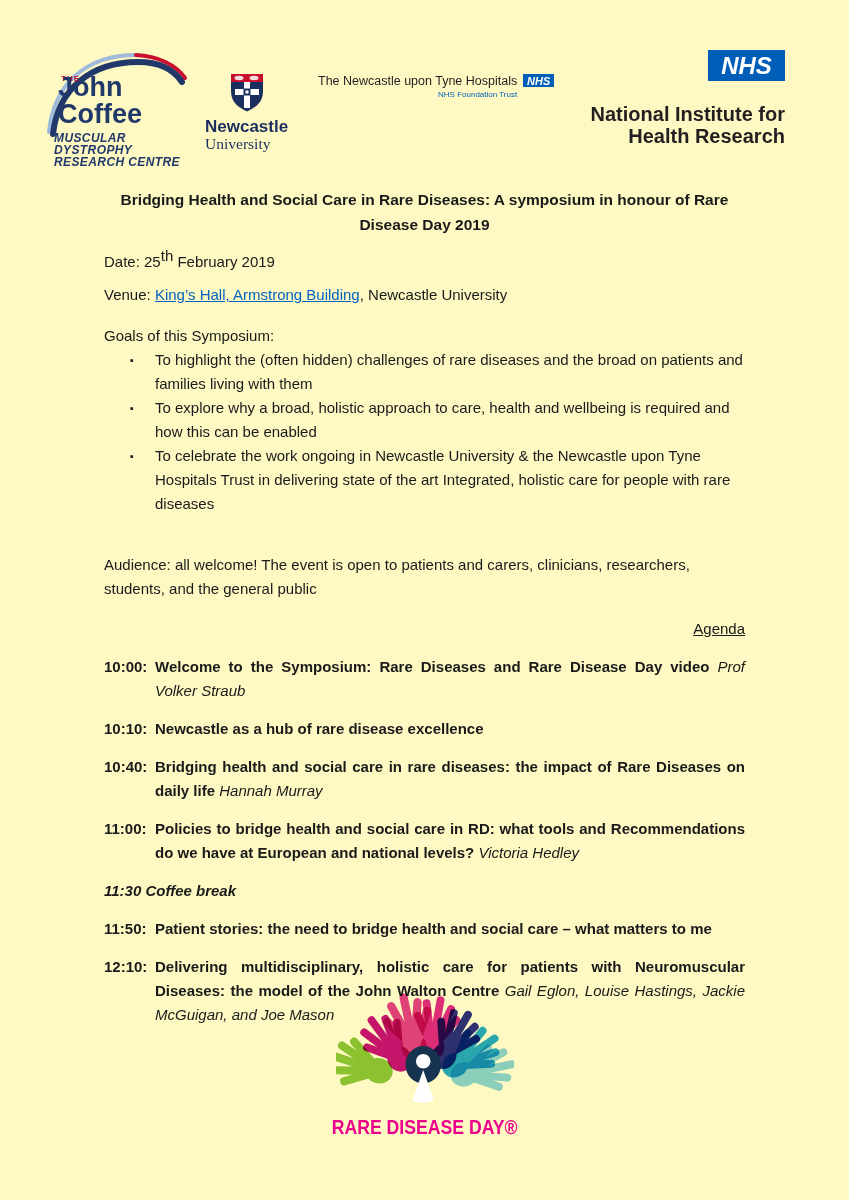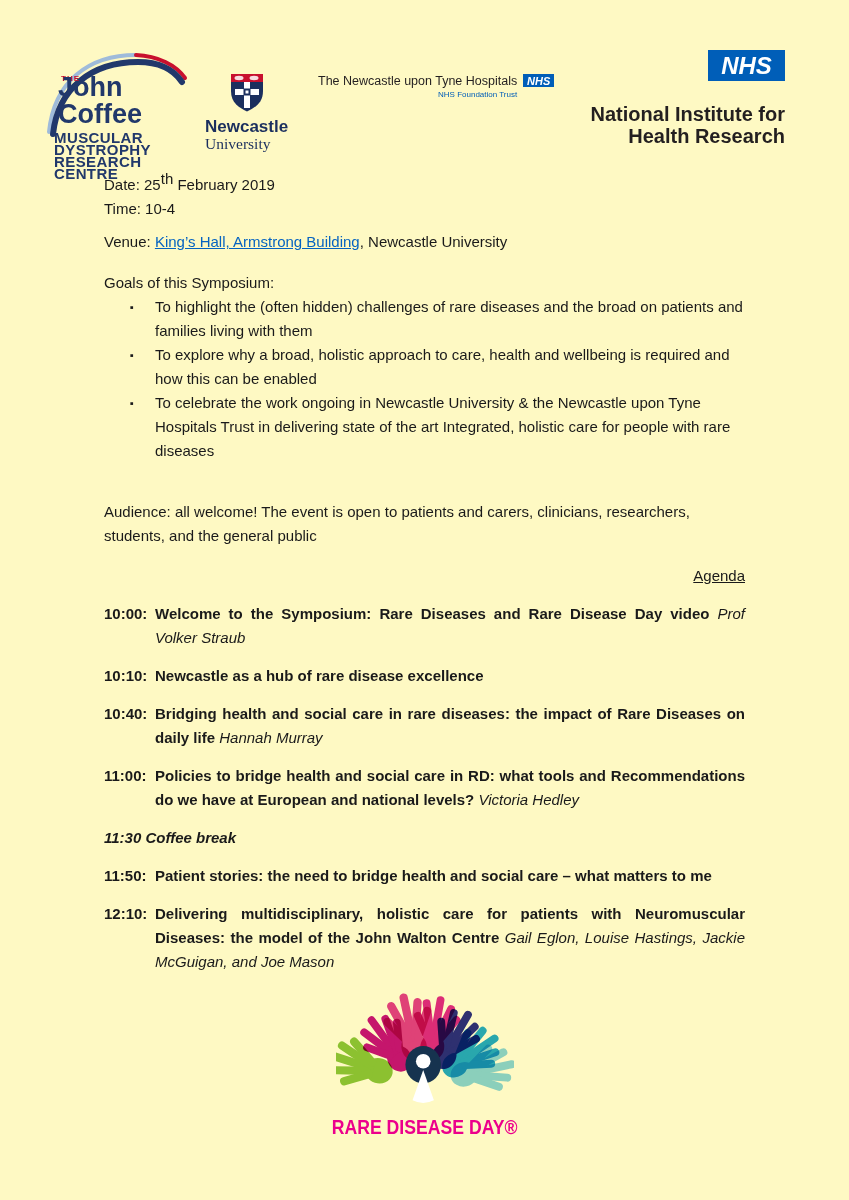--- a/index.html
+++ b/index.html
@@ -12,22 +12,22 @@
 
   
   .header { position:absolute; top:0; left:0; width:100%; height:160px; }
 
   .jw-logo { position:absolute; left:42px; top:46px; width:150px; height:100px; }
   .jw-swoosh { position:absolute; left:0; top:0; overflow:visible; }
   .jw-the { position:absolute; left:19px; top:21px; font-size:8px; font-weight:bold;
             letter-spacing:1px; color:var(--jw-red,#C8102E); }
   .jw-name { position:absolute; left:16px; top:28px; font-size:27px; line-height:27px;
              font-weight:bold; color:var(--jw-blue,#21386B); }
-  .jw-sub { position:absolute; left:12px; top:86px; font-size:15px; line-height:12px;
-            font-weight:bold; letter-spacing:.4px; color:var(--jw-blue,#21386B); }
+  .jw-sub { position:absolute; left:12px; top:86px; font-size:12px; line-height:12px;
+            font-weight:bold; letter-spacing:.4px; color:var(--jw-blue,#21386B);font-style:italic; }
 
   .ncl-logo { position:absolute; left:205px; top:72px; display:flex; align-items:center; gap:6px;flex-direction:column; }
   .ncl-text { color:var(--ncl-blue,#1B2F5E); }
   .ncl-text .n1 { font-size:17px; font-weight:bold; line-height:18px; }
   .ncl-text .n2 { font-family:"Liberation Serif", serif; font-size:15.5px; line-height:16px; }
 
   .nuth-logo { position:absolute; left:318px; top:74px; display:flex; align-items:flex-start; gap:6px; }
   .nuth-title { font-size:12.5px; line-height:15px; color:#231f20; }
   .nuth-sub { font-size:8px; line-height:11px; color:var(--nhs-blue,#005EB8); text-align:right; }
   .nhs-box { background:var(--nhs-blue,#005EB8); color:#fff; font-style:italic; font-weight:bold;
@@ -126,23 +126,23 @@
       <div class="nhs-box big">NHS</div>
       <div class="nihr-text">
         <div>National Institute for</div>
         <div>Health Research</div>
       </div>
     </div>
   </div>
 
   <div class="content">
 
+    <div class="doc-title">Bridging Health and Social Care in Rare Diseases: A symposium in honour of Rare Disease Day 2019</div>
 
     <p class="date-line"><span>Date: 25</span><sup>th</sup><span> February 2019</span></p>
-    <p class="time-line">Time: 10-4</p>
 
     <p class="venue-line"><span>Venue: </span><a class="venue-link" href="#">King’s Hall, Armstrong Building</a><span>, Newcastle University</span></p>
 
     <p class="goals-heading">Goals of this Symposium:</p>
     <ul class="goals">
       <li>To highlight the (often hidden) challenges of rare diseases and the broad on patients and families living with them</li>
       <li>To explore why a broad, holistic approach to care, health and wellbeing is required and how this can be enabled</li>
       <li>To celebrate the work ongoing in Newcastle University &amp; the Newcastle upon Tyne Hospitals Trust in delivering state of the art Integrated, holistic care for people with rare diseases</li>
     </ul>
 

